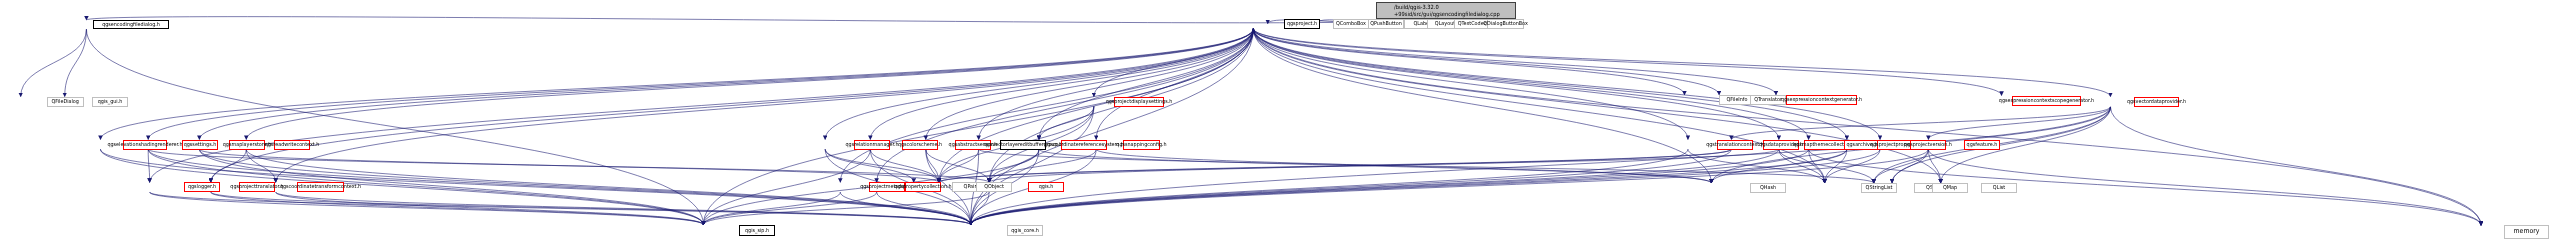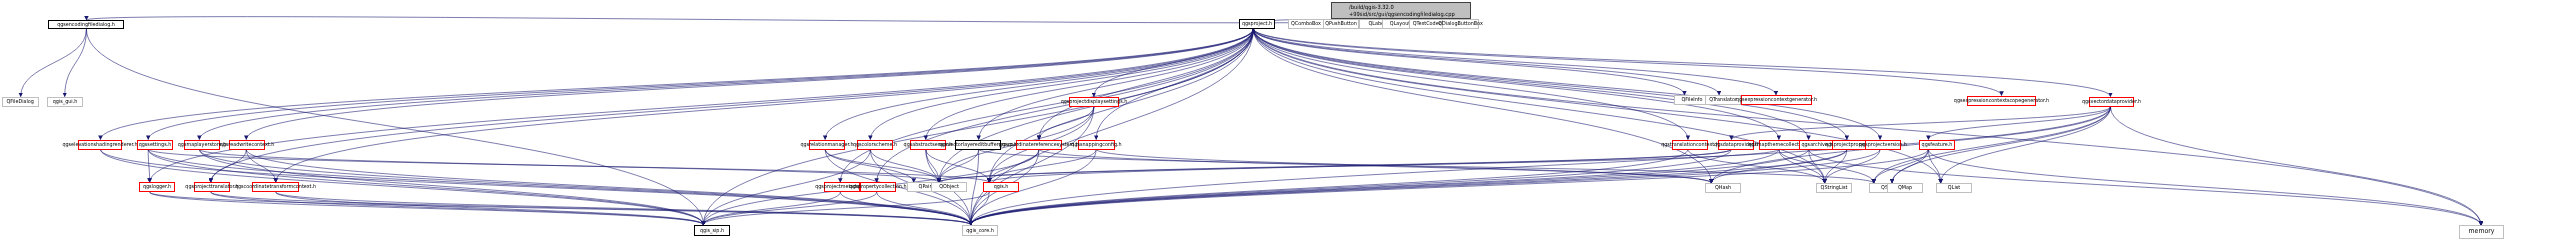--- a/index.html
+++ b/index.html
@@ -1,19 +1,19 @@
 <!DOCTYPE html>
 <html style="font-size:9.2px"><head>
 <meta charset="utf-8">
 <style>
   html, body { margin:0; padding:0; background:#ffffff; }
   body { width:2576px; height:243px; overflow:hidden; position:relative; font-family:"DejaVu Sans Condensed","DejaVu Sans", sans-serif; }
   #graph { position:absolute; left:0; top:0; width:2576px; height:243px; }
   .node { position:absolute; box-sizing:border-box; background:#ffffff; font-size:5.7px; line-height:1; color:#000;
-          display:flex; align-items:center; justify-content:center; white-space:nowrap; padding:0 17px; cursor:pointer; }
+          display:flex; align-items:center; justify-content:center; white-space:nowrap; padding:0 17px; cursor:pointer;margin-left:45px; }
   .node.ext { border:0.6px solid #bfbfbf; }
   .node.doc { border:0.6px solid #ff0000; }
   .node.std { border:0.6px solid #000000; }
   .node.root { background:#bfbfbf; border:0.6px solid #404040; flex-direction:column; align-items:flex-start; justify-content:center; font-size:5.7px; line-height:6.9px; cursor:default; }
   svg { position:absolute; left:0; top:0; }
 </style>
 </head>
 <body>
 
 <svg id="graph" width="2576" height="243" viewBox="0 0 4503 425">

